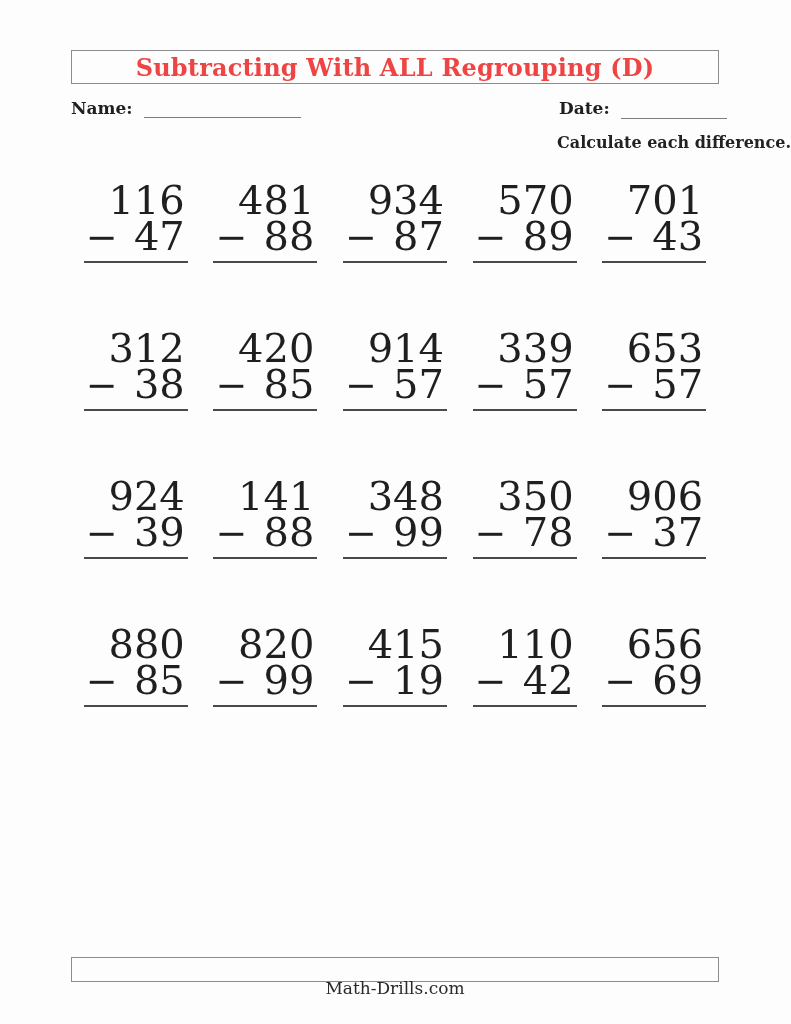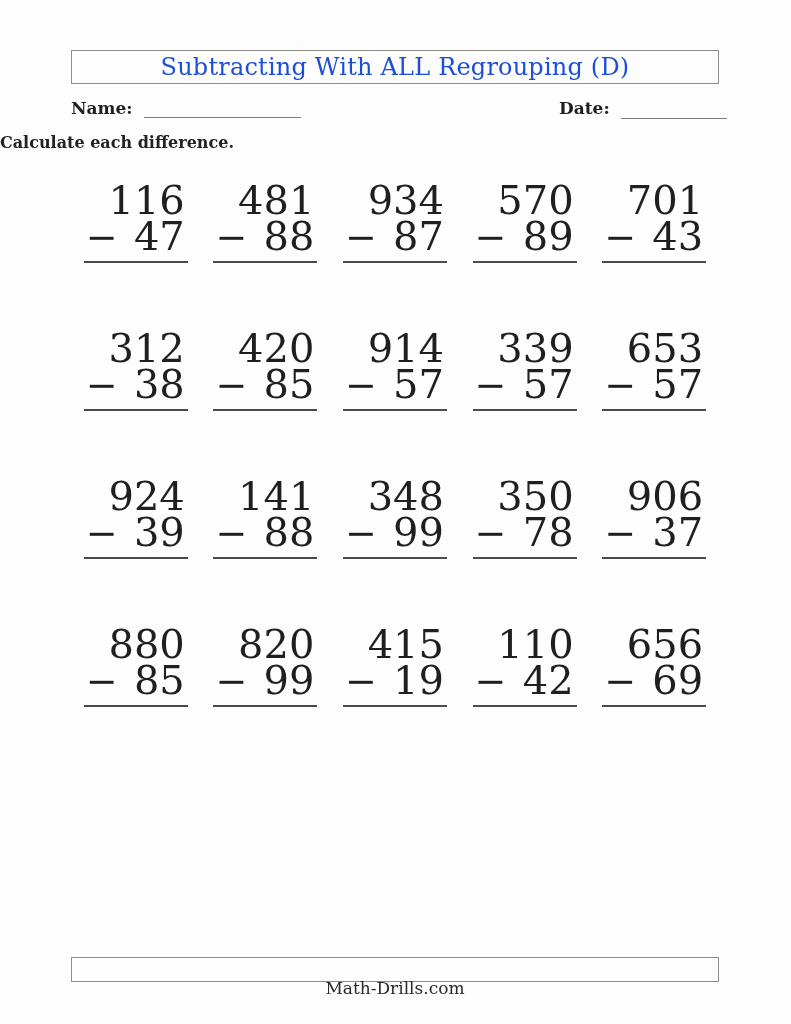--- a/index.html
+++ b/index.html
@@ -15,23 +15,23 @@
   
   .title-box {
     position: absolute;
     left: 71px; top: 50px;
     width: 648px; height: 34px;
     border: 1.5px solid #8c8c8c;
     display: flex; align-items: center; justify-content: center;
   }
   .title-box h1 {
     font-size: 24px;
-    font-weight: 400;
+    font-weight: 700;
     letter-spacing: 0.2px;
-    color: #1d4ed8;
+    color: #ef4444;
   }
 
   
   .field-row { position: absolute; top: 97px; left: 0; width: 791px; }
   .name-group { position: absolute; left: 71px; top: 0; display: flex; align-items: flex-start; }
   .date-group { position: absolute; left: 559px; top: 0; display: flex; align-items: flex-end; }
   .field-label { font-size: 17px; font-weight: 600; line-height: 22px; }
   .blank-line {
     border: none;
     outline: none;
@@ -44,21 +44,21 @@
     padding: 0 3px;
   }
   .name-line { width: 157px; }
   .date-line { width: 106px; }
 
   
   .instruction {
     position: absolute;
     top: 133px; left: 0;
     width: 791px;
-    text-align: left;
+    text-align: right;
     font-size: 16px;
     font-weight: 600;
     color: #222222;
   }
 
   
   .problems-grid {
     position: absolute;
     left: 71px; top: 164px;
     width: 648px;

